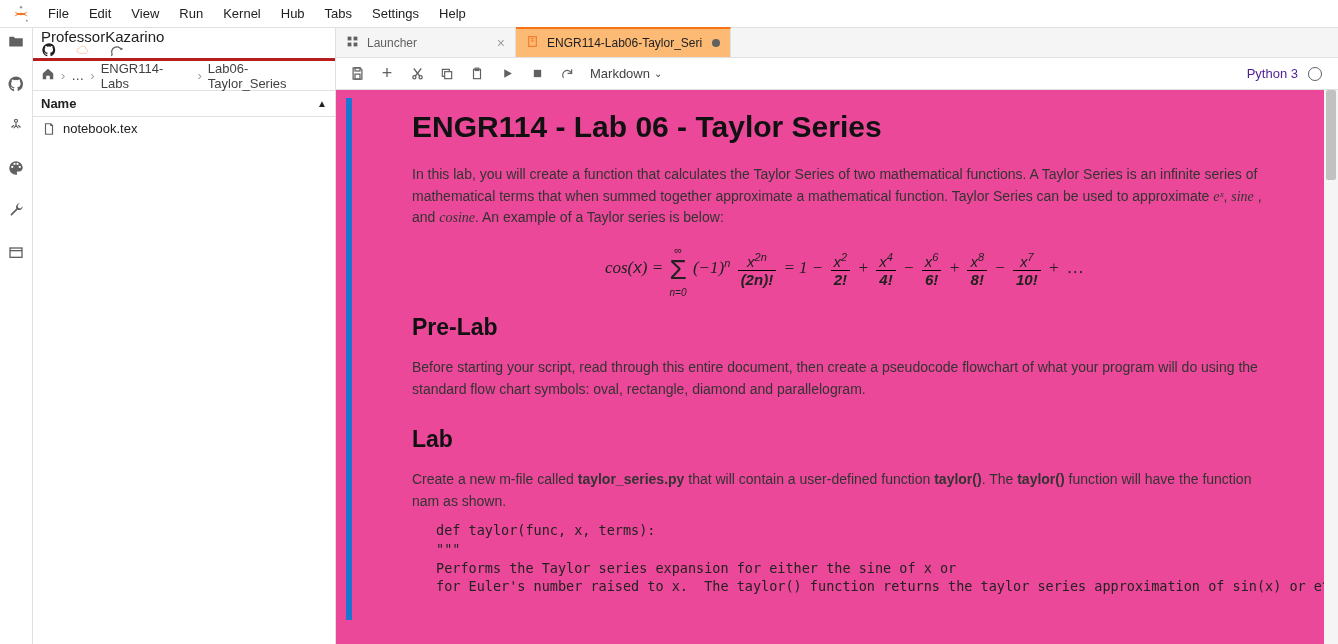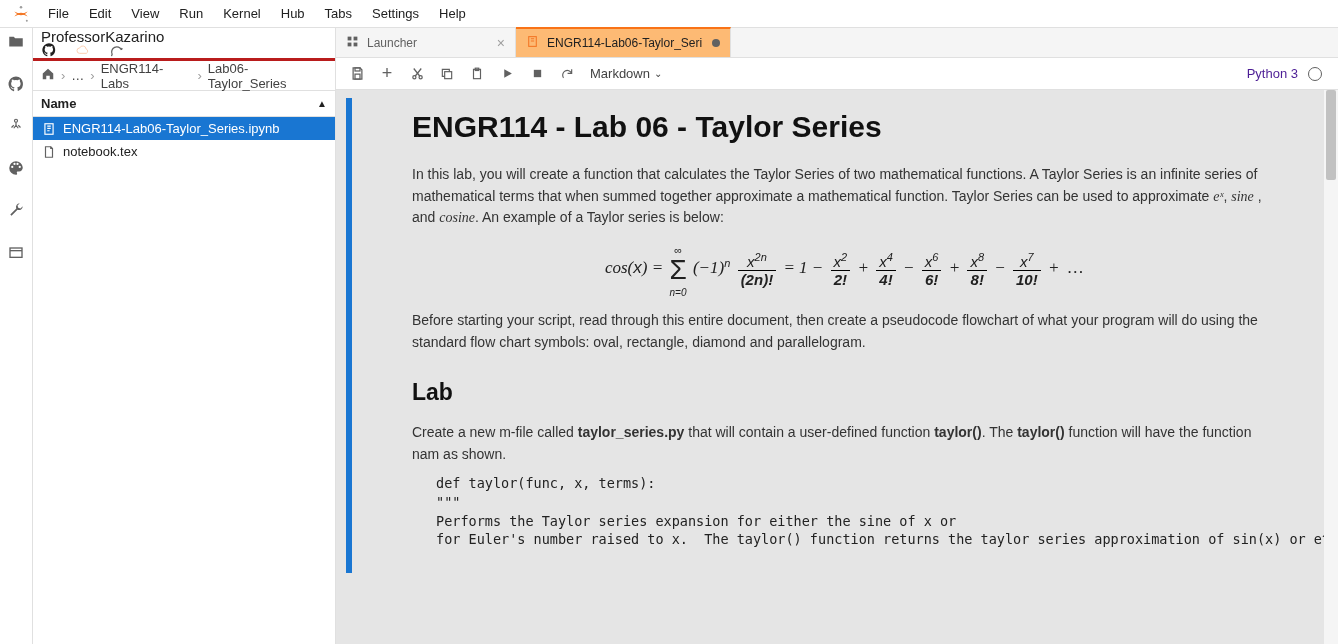--- a/index.html
+++ b/index.html
@@ -39,21 +39,21 @@
 .tab.active { background: #fdba74; border-top: 2px solid #f97316; margin-top: -1px; color: #212121; }
 .tab .tab-close { color: #9e9e9e; font-size: 14px; margin-left: auto; }
 .tab .dot { width: 8px; height: 8px; border-radius: 50%; background: #616161; margin-left: auto; }
 
 .toolbar { display: flex; align-items: center; height: 32px; padding: 0 8px; border-bottom: 1px solid #e0e0e0; gap: 4px; }
 .tool-btn { width: 26px; height: 26px; display: flex; align-items: center; justify-content: center; color: #616161; cursor: pointer; font-size: 14px; }
 .celltype { display: flex; align-items: center; gap: 4px; padding: 0 6px; cursor: pointer; font-size: 13px; color: #424242; }
 .toolbar-right { margin-left: auto; display: flex; align-items: center; gap: 10px; color: #4c1d95; font-size: 13px; padding-right:8px; }
 .kstatus { width: 14px; height: 14px; border: 1.5px solid #616161; border-radius: 50%; }
 
-.notebook { flex: 1; overflow-y: auto; background: #e5e5e5; position: relative; }
+.notebook { flex: 1; overflow-y: auto; background: #ec4899; position: relative; }
 .cell { display: flex; margin: 8px 0 0 10px; }
 .cell-bar { width: 6px; background: #1976d2; margin-right: 60px; flex-shrink:0; }
 .cell-body { padding: 6px 36px 12px 0; max-width: 900px; }
 .cell-body h1 { font-size: 30px; font-weight: 600; margin: 6px 0 20px; color: #111; }
 .cell-body h2 { font-size: 23px; font-weight: 600; margin: 26px 0 16px; color: #111; }
 .cell-body p { font-size: 14px; line-height: 1.55; color: #333; margin-bottom: 4px; }
 .cell-body em.math { font-style: italic; font-family: Georgia, serif; }
 .equation { text-align: center; font-family: Georgia, "Times New Roman", serif; font-size: 17px; margin: 22px 0; font-style: italic; }
 .equation .frac { display: inline-block; vertical-align: middle; text-align: center; font-size: 15px; margin: 0 3px; }
 .equation .frac .num { display: block; border-bottom: 1px solid #000; padding: 0 3px; }
@@ -157,29 +157,20 @@
       <span class="sep">›</span>
       <span>ENGR114-Labs</span>
       <span class="sep">›</span>
       <span>Lab06-Taylor_Series</span>
     </div>
     <div class="file-header">
       <span>Name</span>
       <span class="caret">▲</span>
     </div>
     <div class="file-list">
-      <div class="file-row selected">
-        <span class="file-icon">
-            <svg width="14" height="14" viewBox="0 0 24 24" fill="none" stroke="#fff" stroke-width="2">
-              <rect x="5" y="3" width="14" height="18"></rect>
-              <path d="M9 7h6M9 11h6M9 15h4"></path>
-            </svg>
-          </span>
-        <span>ENGR114-Lab06-Taylor_Series.ipynb</span>
-      </div>
       <div class="file-row">
         <span class="file-icon">
             <svg width="14" height="14" viewBox="0 0 24 24" fill="none" stroke="#616161" stroke-width="2">
               <path d="M6 3h9l3 3v15H6z"></path>
               <path d="M15 3v3h3"></path>
             </svg>
           </span>
         <span>notebook.tex</span>
       </div>
     </div>
@@ -274,20 +265,21 @@
             <span class="sumsym">Σ<span class="top">∞</span><span class="bot">n=0</span></span>
             (−1)<sup>n</sup>
             <span class="frac"><span class="num"><i>x</i><sup>2<i>n</i></sup></span><span class="den">(2<i>n</i>)!</span></span>
             = 1 −
             <span class="frac"><span class="num"><i>x</i><sup>2</sup></span><span class="den">2!</span></span> +
             <span class="frac"><span class="num"><i>x</i><sup>4</sup></span><span class="den">4!</span></span> −
             <span class="frac"><span class="num"><i>x</i><sup>6</sup></span><span class="den">6!</span></span> +
             <span class="frac"><span class="num"><i>x</i><sup>8</sup></span><span class="den">8!</span></span> −
             <span class="frac"><span class="num"><i>x</i><sup>7</sup></span><span class="den">10!</span></span> + &nbsp;…
           </div>
+          <h2>Pre-Lab</h2>
           <p>Before starting your script, read through this entire document, then create a pseudocode flowchart of what your program will do using the standard flow chart symbols: oval, rectangle, diamond and parallelogram.</p>
           <h2>Lab</h2>
           <p>
             <span>Create a new m-file called </span><strong>taylor_series.py</strong><span> that will contain a user-defined function </span><strong>taylor()</strong><span>. The </span><strong>taylor()</strong><span> function will have the function nam as shown.</span>
           </p>
           <pre class="code">def taylor(func, x, terms):
 """
 Performs the Taylor series expansion for either the sine of x or
 for Euler's number raised to x.  The taylor() function returns the taylor series approximation of sin(x) or e^</pre>
         </div>

